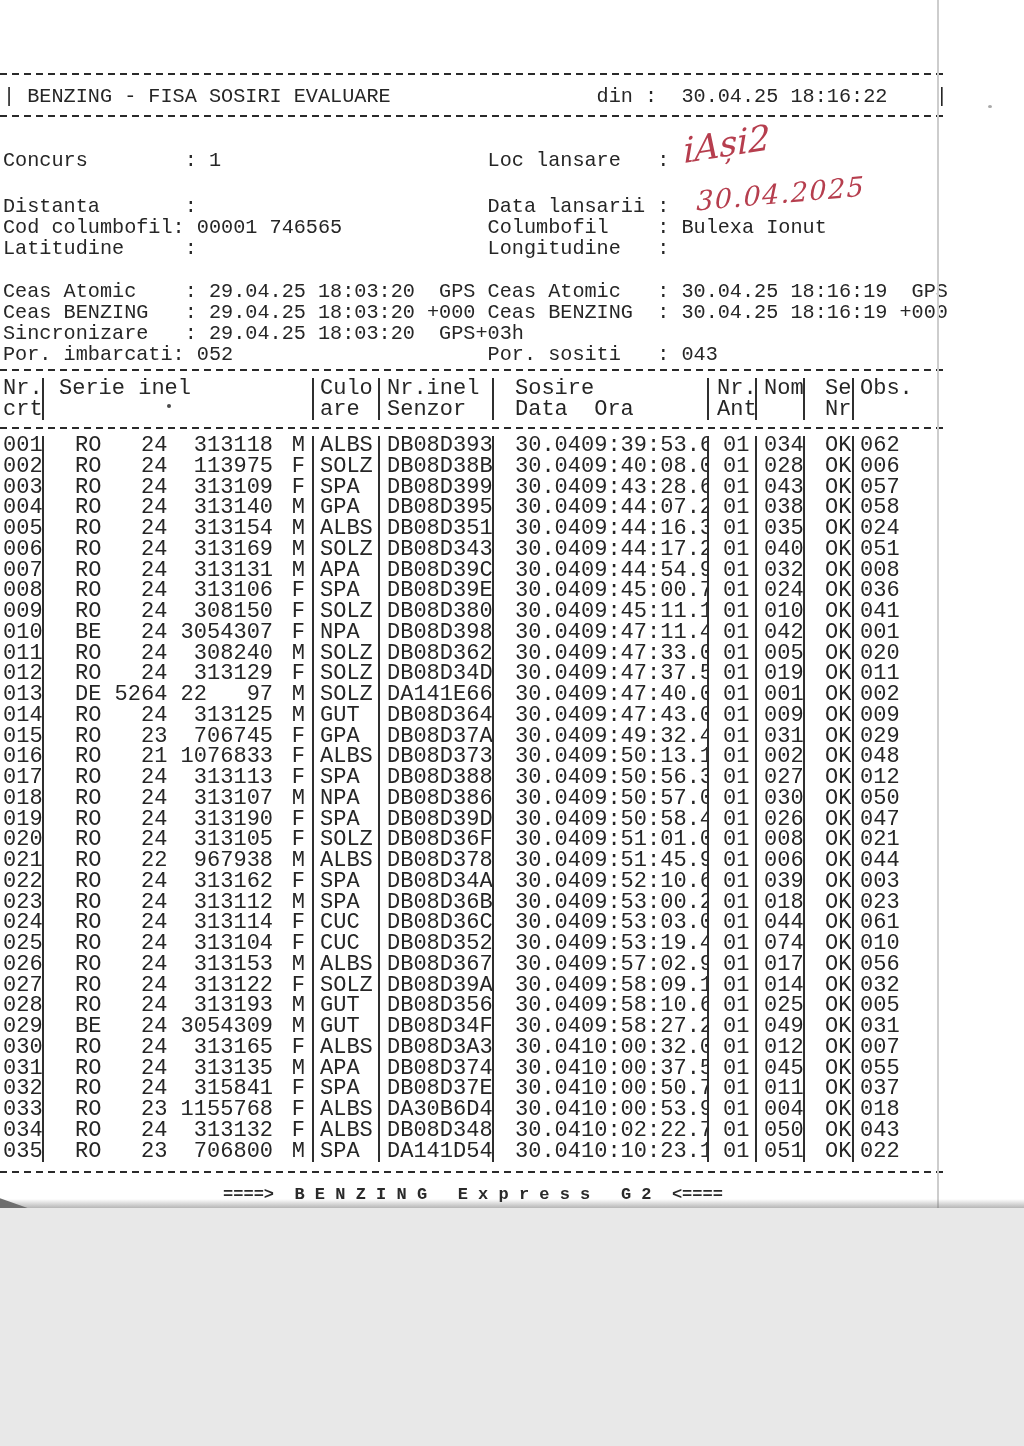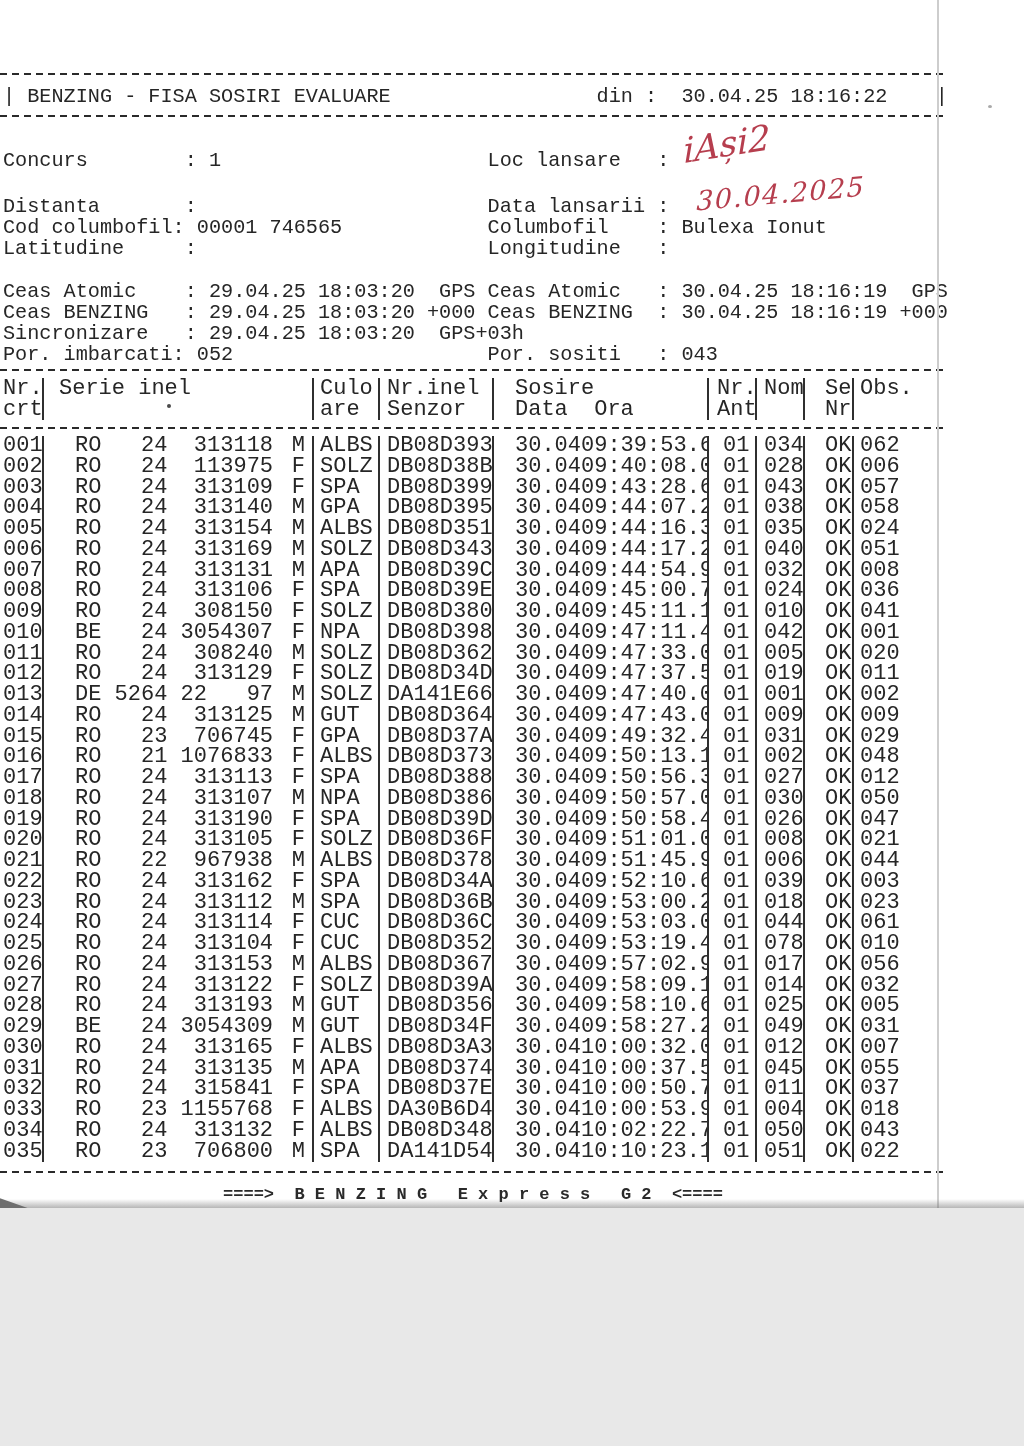--- a/index.html
+++ b/index.html
@@ -415,21 +415,21 @@
           <div class="cell c-obs bl">061</div>
         </div>
 
         <div class="trow">
           <div class="cell c-nr">025</div>
           <div class="cell c-serie bl"><span>RO   24  313104</span><span>F</span></div>
           <div class="cell c-culo bl">CUC</div>
           <div class="cell c-senz bl">DB08D352</div>
           <div class="cell c-sos bl"><span class="sdate">30.04</span><span>09:53:19.4</span></div>
           <div class="cell c-ant bl">01</div>
-          <div class="cell c-nom bl">078</div>
+          <div class="cell c-nom bl">074</div>
           <div class="cell c-sec bl">OK</div>
           <div class="cell c-obs bl">010</div>
         </div>
 
         <div class="trow">
           <div class="cell c-nr">026</div>
           <div class="cell c-serie bl"><span>RO   24  313153</span><span>M</span></div>
           <div class="cell c-culo bl">ALBS</div>
           <div class="cell c-senz bl">DB08D367</div>
           <div class="cell c-sos bl"><span class="sdate">30.04</span><span>09:57:02.9</span></div>

